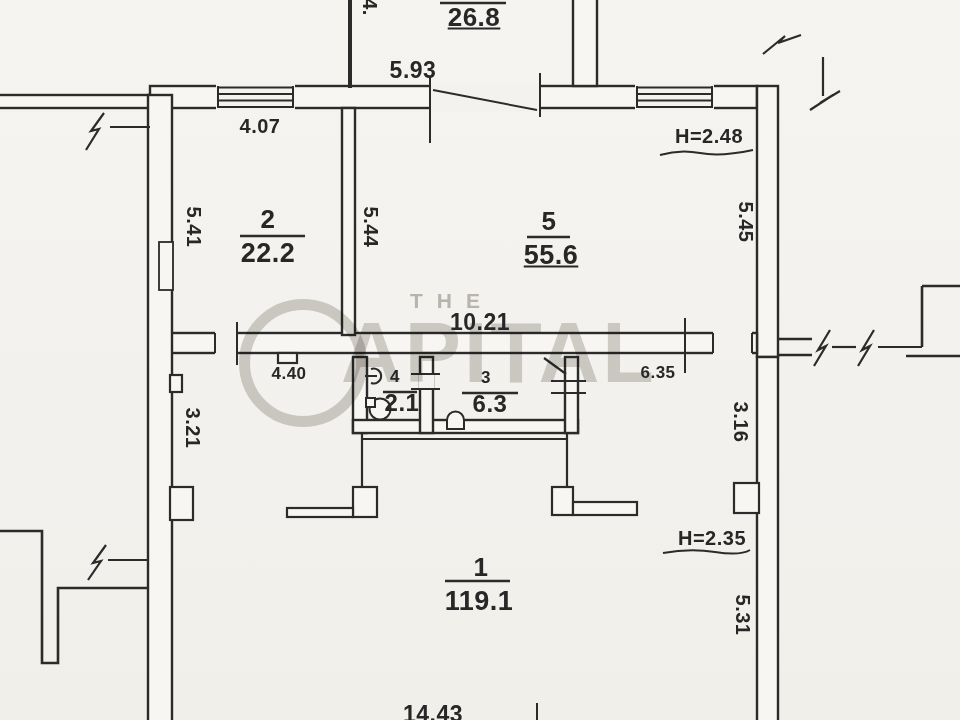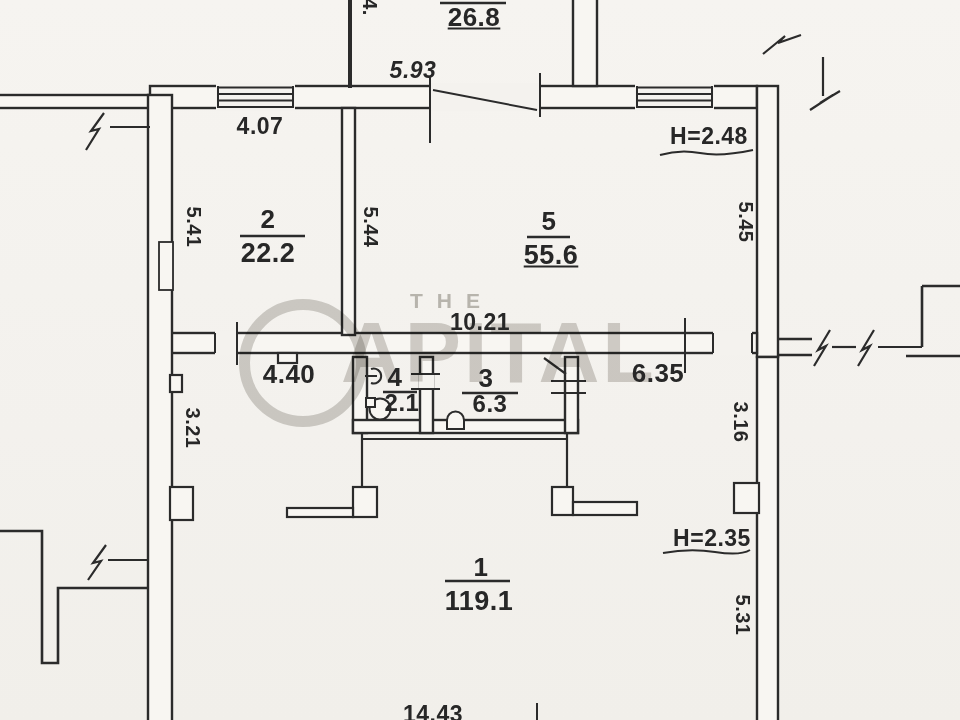--- a/index.html
+++ b/index.html
@@ -8,21 +8,21 @@
   .page{position:relative;width:960px;height:720px;}
   svg{position:absolute;left:0;top:0;z-index:1;}
   .wm{position:absolute;z-index:2;pointer-events:none;mix-blend-mode:multiply;
       color:#8c8880;font-weight:bold;white-space:nowrap;}
   .wm-ring{position:absolute;z-index:2;mix-blend-mode:multiply;
       border:11px solid rgba(140,136,128,.38);border-radius:50%;}
   .labels{position:absolute;left:0;top:0;width:960px;height:720px;z-index:3;}
   .lbl{position:absolute;font-weight:bold;color:#272727;white-space:nowrap;
        transform:translate(-50%,-50%);letter-spacing:.5px;}
   .v{transform:translate(-50%,-50%) rotate(90deg);}
-  .s20{font-size:20px}.s21{font-size:23px}.s22{font-size:26px}.s23{font-size:23px}
+  .s20{font-size:20px}.s21{font-size:20px}.s22{font-size:17px}.s23{font-size:23px}
   .s24{font-size:24px}.s26{font-size:26px}.s27{font-size:27px}
 </style>
 </head>
 <body>
 
 <div class="page">
 
   <svg width="960" height="720" viewBox="0 0 960 720">
 
     <g stroke="#2b2b2b" stroke-width="2.4" fill="#f8f6f2">
@@ -156,21 +156,21 @@
     </g>
   </svg>
 
   <div class="wm-ring" style="left:239px;top:299px;width:106px;height:106px;"></div>
   <div class="wm" style="left:410px;top:289px;font-size:21px;letter-spacing:14px;opacity:.55;">THE</div>
   <div class="wm" style="left:341px;top:303px;font-size:86px;letter-spacing:3px;opacity:.38;transform:scaleX(.98);transform-origin:left top;">APITAL</div>
 
   <div class="labels">
 
     <div class="lbl v s20" style="left:369px;top:7px;">4.</div>
-    <div class="lbl s23" style="left:413px;top:70px;font-style:italic;">5.93</div>
+    <div class="lbl s23" style="left:413px;top:70px;">5.93</div>
     <div class="lbl s26" style="left:474px;top:17px;text-decoration:underline;">26.8</div>
 
     <div class="lbl s21" style="left:260px;top:126px;">4.07</div>
     <div class="lbl s21" style="left:709px;top:136px;">H=2.48</div>
 
     <div class="lbl v s20" style="left:193px;top:227px;">5.41</div>
     <div class="lbl v s20" style="left:370px;top:227px;">5.44</div>
     <div class="lbl v s20" style="left:745px;top:222px;">5.45</div>
 
     <div class="lbl s26" style="left:268px;top:219px;">2</div>

